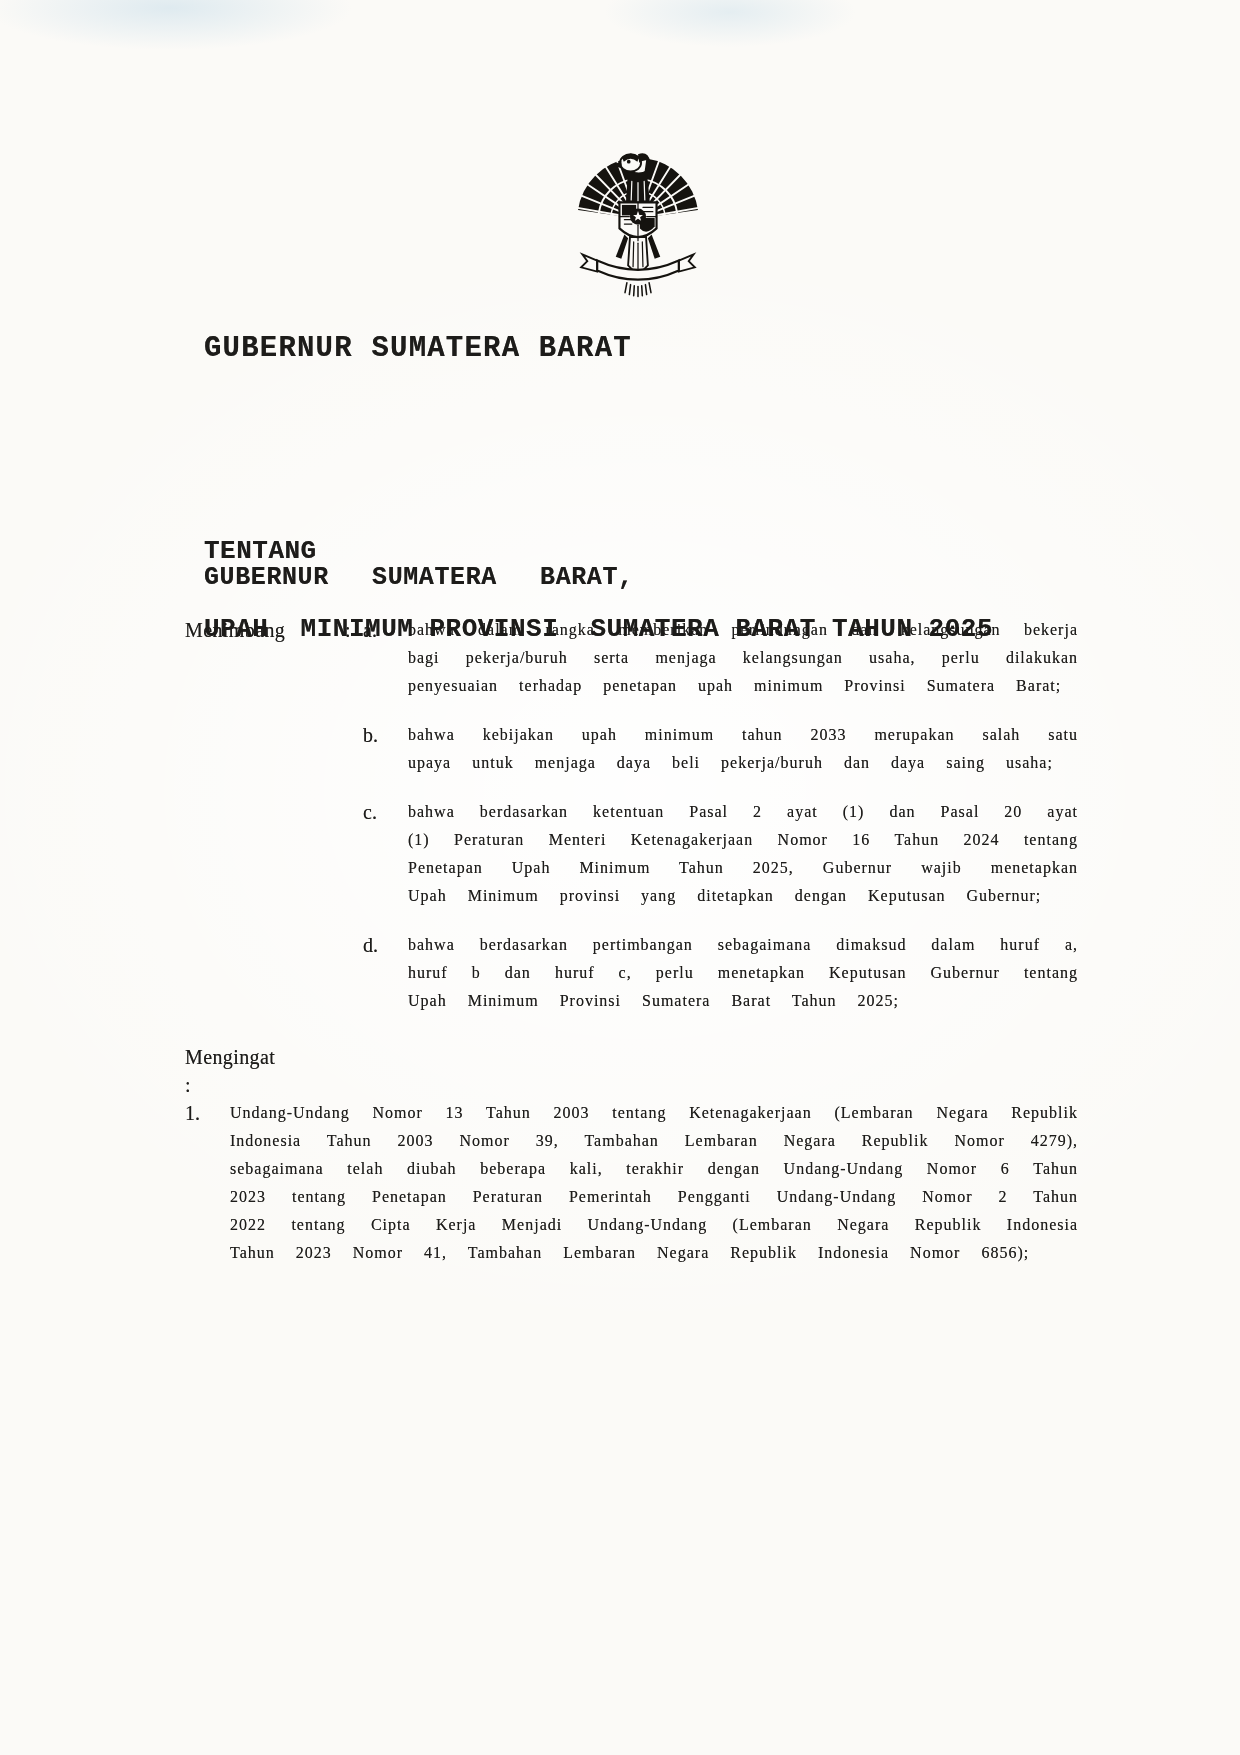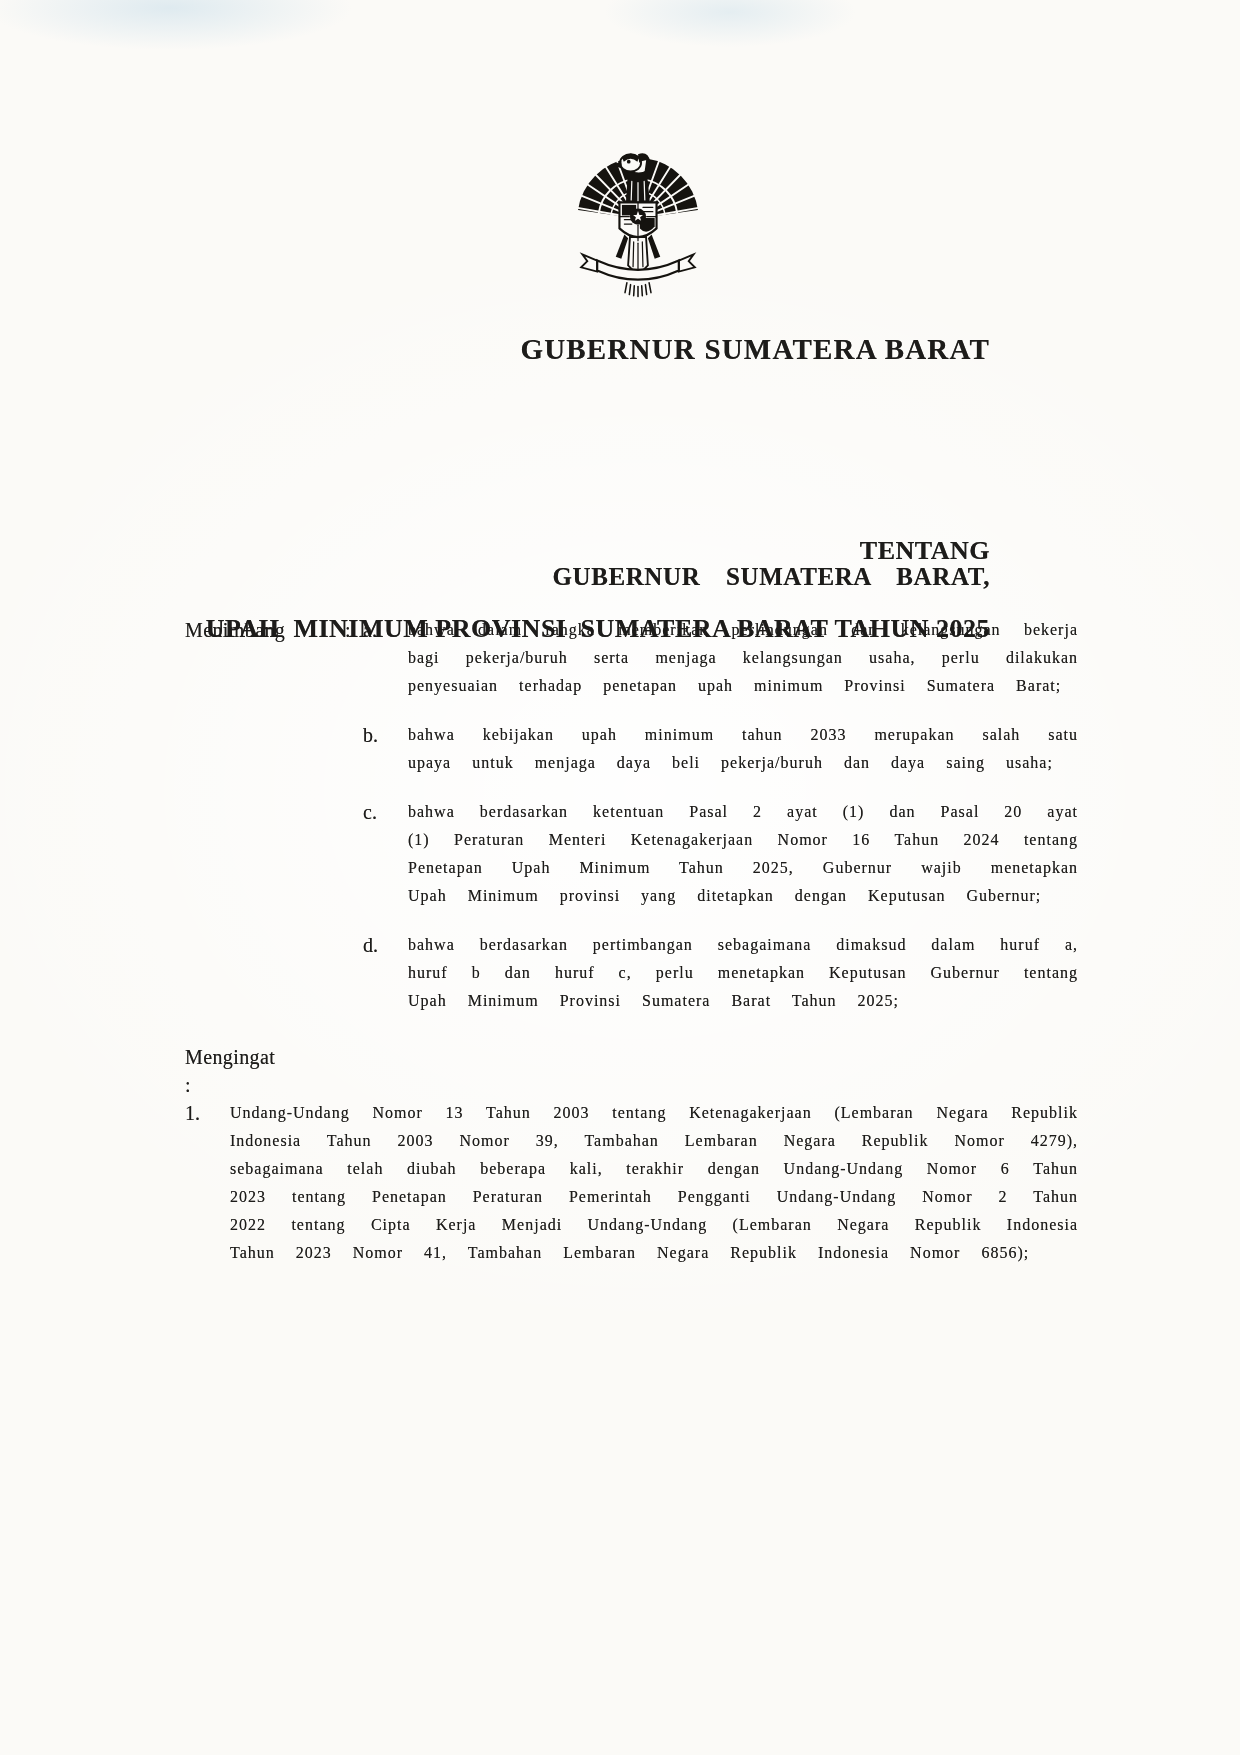--- a/index.html
+++ b/index.html
@@ -13,21 +13,21 @@
     color:#1d1c1a;
     background:
       radial-gradient(ellipse 260px 60px at 170px 8px, rgba(170,205,226,0.35), transparent 70%),
       radial-gradient(ellipse 180px 50px at 730px 12px, rgba(170,205,226,0.28), transparent 70%),
       radial-gradient(ellipse 900px 700px at 52% 45%, rgba(255,255,255,0.9), transparent 80%),
       #fbfaf7;
   }
   .emblem{position:absolute;left:570px;top:138px;width:136px;height:161px;}
   .emblem svg{width:100%;height:100%;display:block;}
 
-  .hdr{position:absolute;left:190px;width:800px;text-align:right;white-space:pre-wrap;}
+  .hdr{position:absolute;left:204px;width:800px;text-align:left;white-space:pre-wrap;font-family:Liberation Mono, monospace;}
   .doc-title{
     top:332px;font-size:29px;font-weight:bold;letter-spacing:1.2px;line-height:34px;
   }
   .decree-block{top:403px;font-size:19px;font-weight:bold;line-height:27px;letter-spacing:0.5px;}
   .tentang-block{top:486px;font-size:26px;font-weight:bold;line-height:26px;letter-spacing:0.5px;}
   .salutation{top:563px;font-size:25px;font-weight:bold;letter-spacing:0.6px;word-spacing:6px;}
 
   .clauses{position:absolute;left:185px;top:616px;width:893px;}
   .clause{display:flex;align-items:flex-start;}
   .clause + .clause{margin-top:28px;flex-direction:column;}

